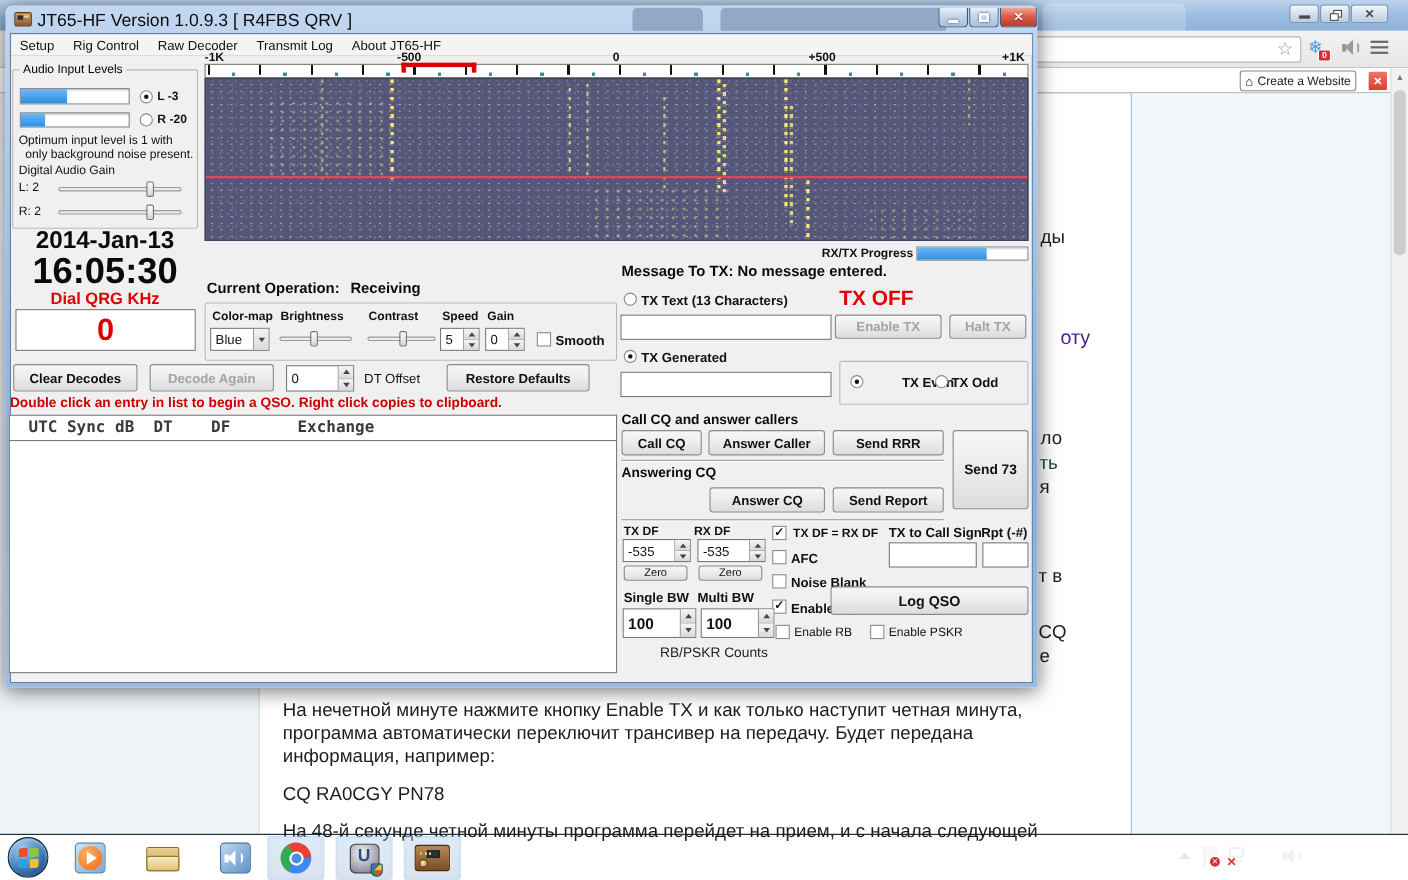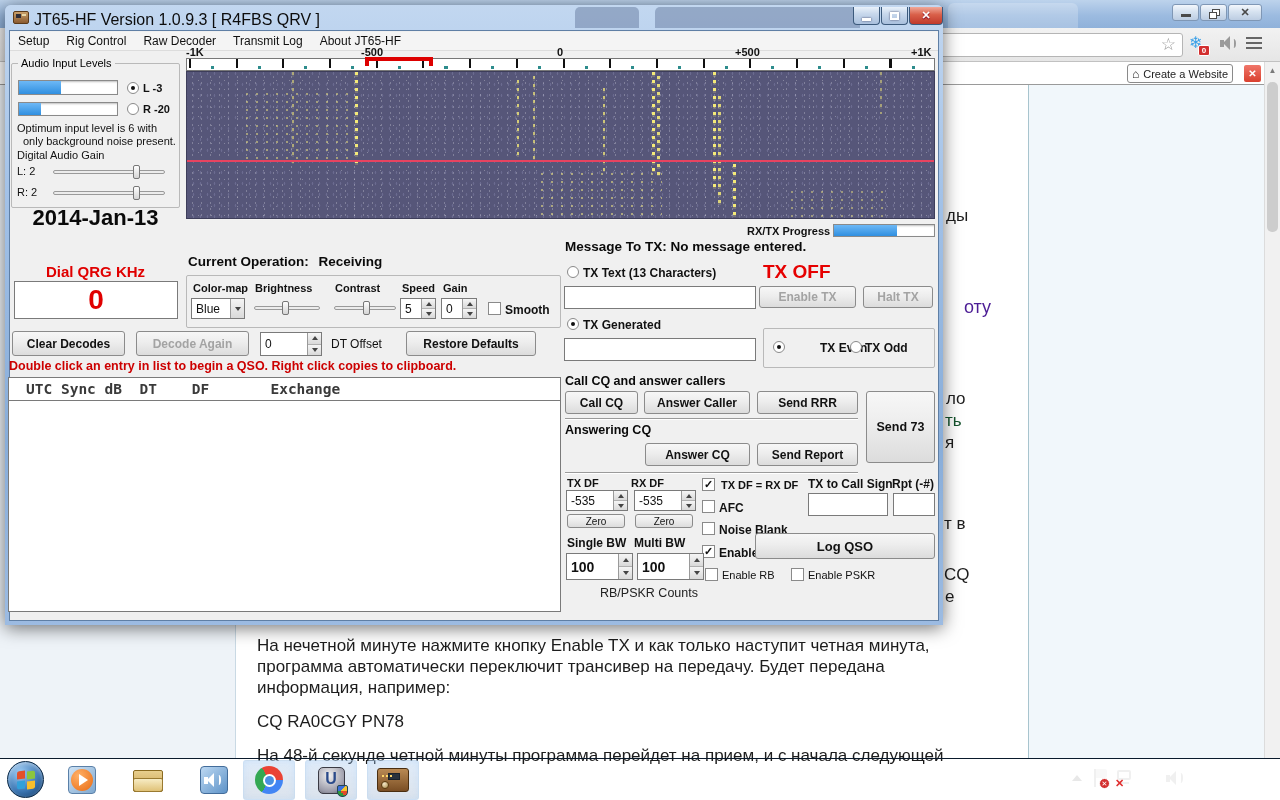--- a/index.html
+++ b/index.html
@@ -201,33 +201,34 @@
     <div class="abs ptrack" style="left:13px;top:75px;width:100px;height:15px">
         <div class="pfill" style="width:43%"></div>
       </div>
     <span class="rad sel" style="left:122px;top:77px"></span>
     <span class="abs lbl b" style="left:138px;top:77px">L -3</span>
     <div class="abs ptrack" style="left:13px;top:97px;width:100px;height:14px">
         <div class="pfill" style="width:22%"></div>
       </div>
     <span class="rad" style="left:122px;top:98px"></span>
     <span class="abs lbl b r" style="left:138px;top:98px">R -20</span>
-    <div class="abs lbl" style="left:12px;top:117px">Optimum input level is 6 with</div>
+    <div class="abs lbl" style="left:12px;top:117px">Optimum input level is 1 with</div>
     <div class="abs lbl" style="left:18px;top:130px">only background noise present.</div>
     <div class="abs lbl" style="left:12px;top:144px">Digital Audio Gain</div>
     <span class="abs lbl r" style="left:12px;top:160px">L: 2</span>
     <div class="strack" style="left:48px;top:165px;width:112px">
         <span class="sthumb" style="left:72%"></span>
       </div>
     <span class="abs lbl r" style="left:12px;top:181px">R: 2</span>
     <div class="strack" style="left:48px;top:186px;width:112px">
         <span class="sthumb" style="left:72%"></span>
       </div>
 
     <div class="abs b" style="left:6px;top:200px;width:169px;text-align:center;font-size:22px;color:#0a0a0a">2014-Jan-13</div>
+    <div class="abs b" style="left:6px;top:222px;width:169px;text-align:center;font-size:33px;color:#0a0a0a">16:05:30</div>
     <div class="abs b r" style="left:6px;top:258px;width:169px;text-align:center;font-size:15px">Dial QRG KHz</div>
     <div class="abs inp" style="left:9px;top:276px;width:164px;height:38px;display:flex;align-items:center;justify-content:center">
       <span class="b r" style="font-size:28px">0</span>
     </div>
 
     <div class="abs" style="left:183px;top:249px;font-size:13.5px;font-weight:bold;color:#0a0a0a">
       <span>Current Operation:</span>
       <span style="margin-left:6px">Receiving</span>
     </div>
     <div class="abs gbox" style="left:181px;top:270px;width:375px;height:53px"></div>

